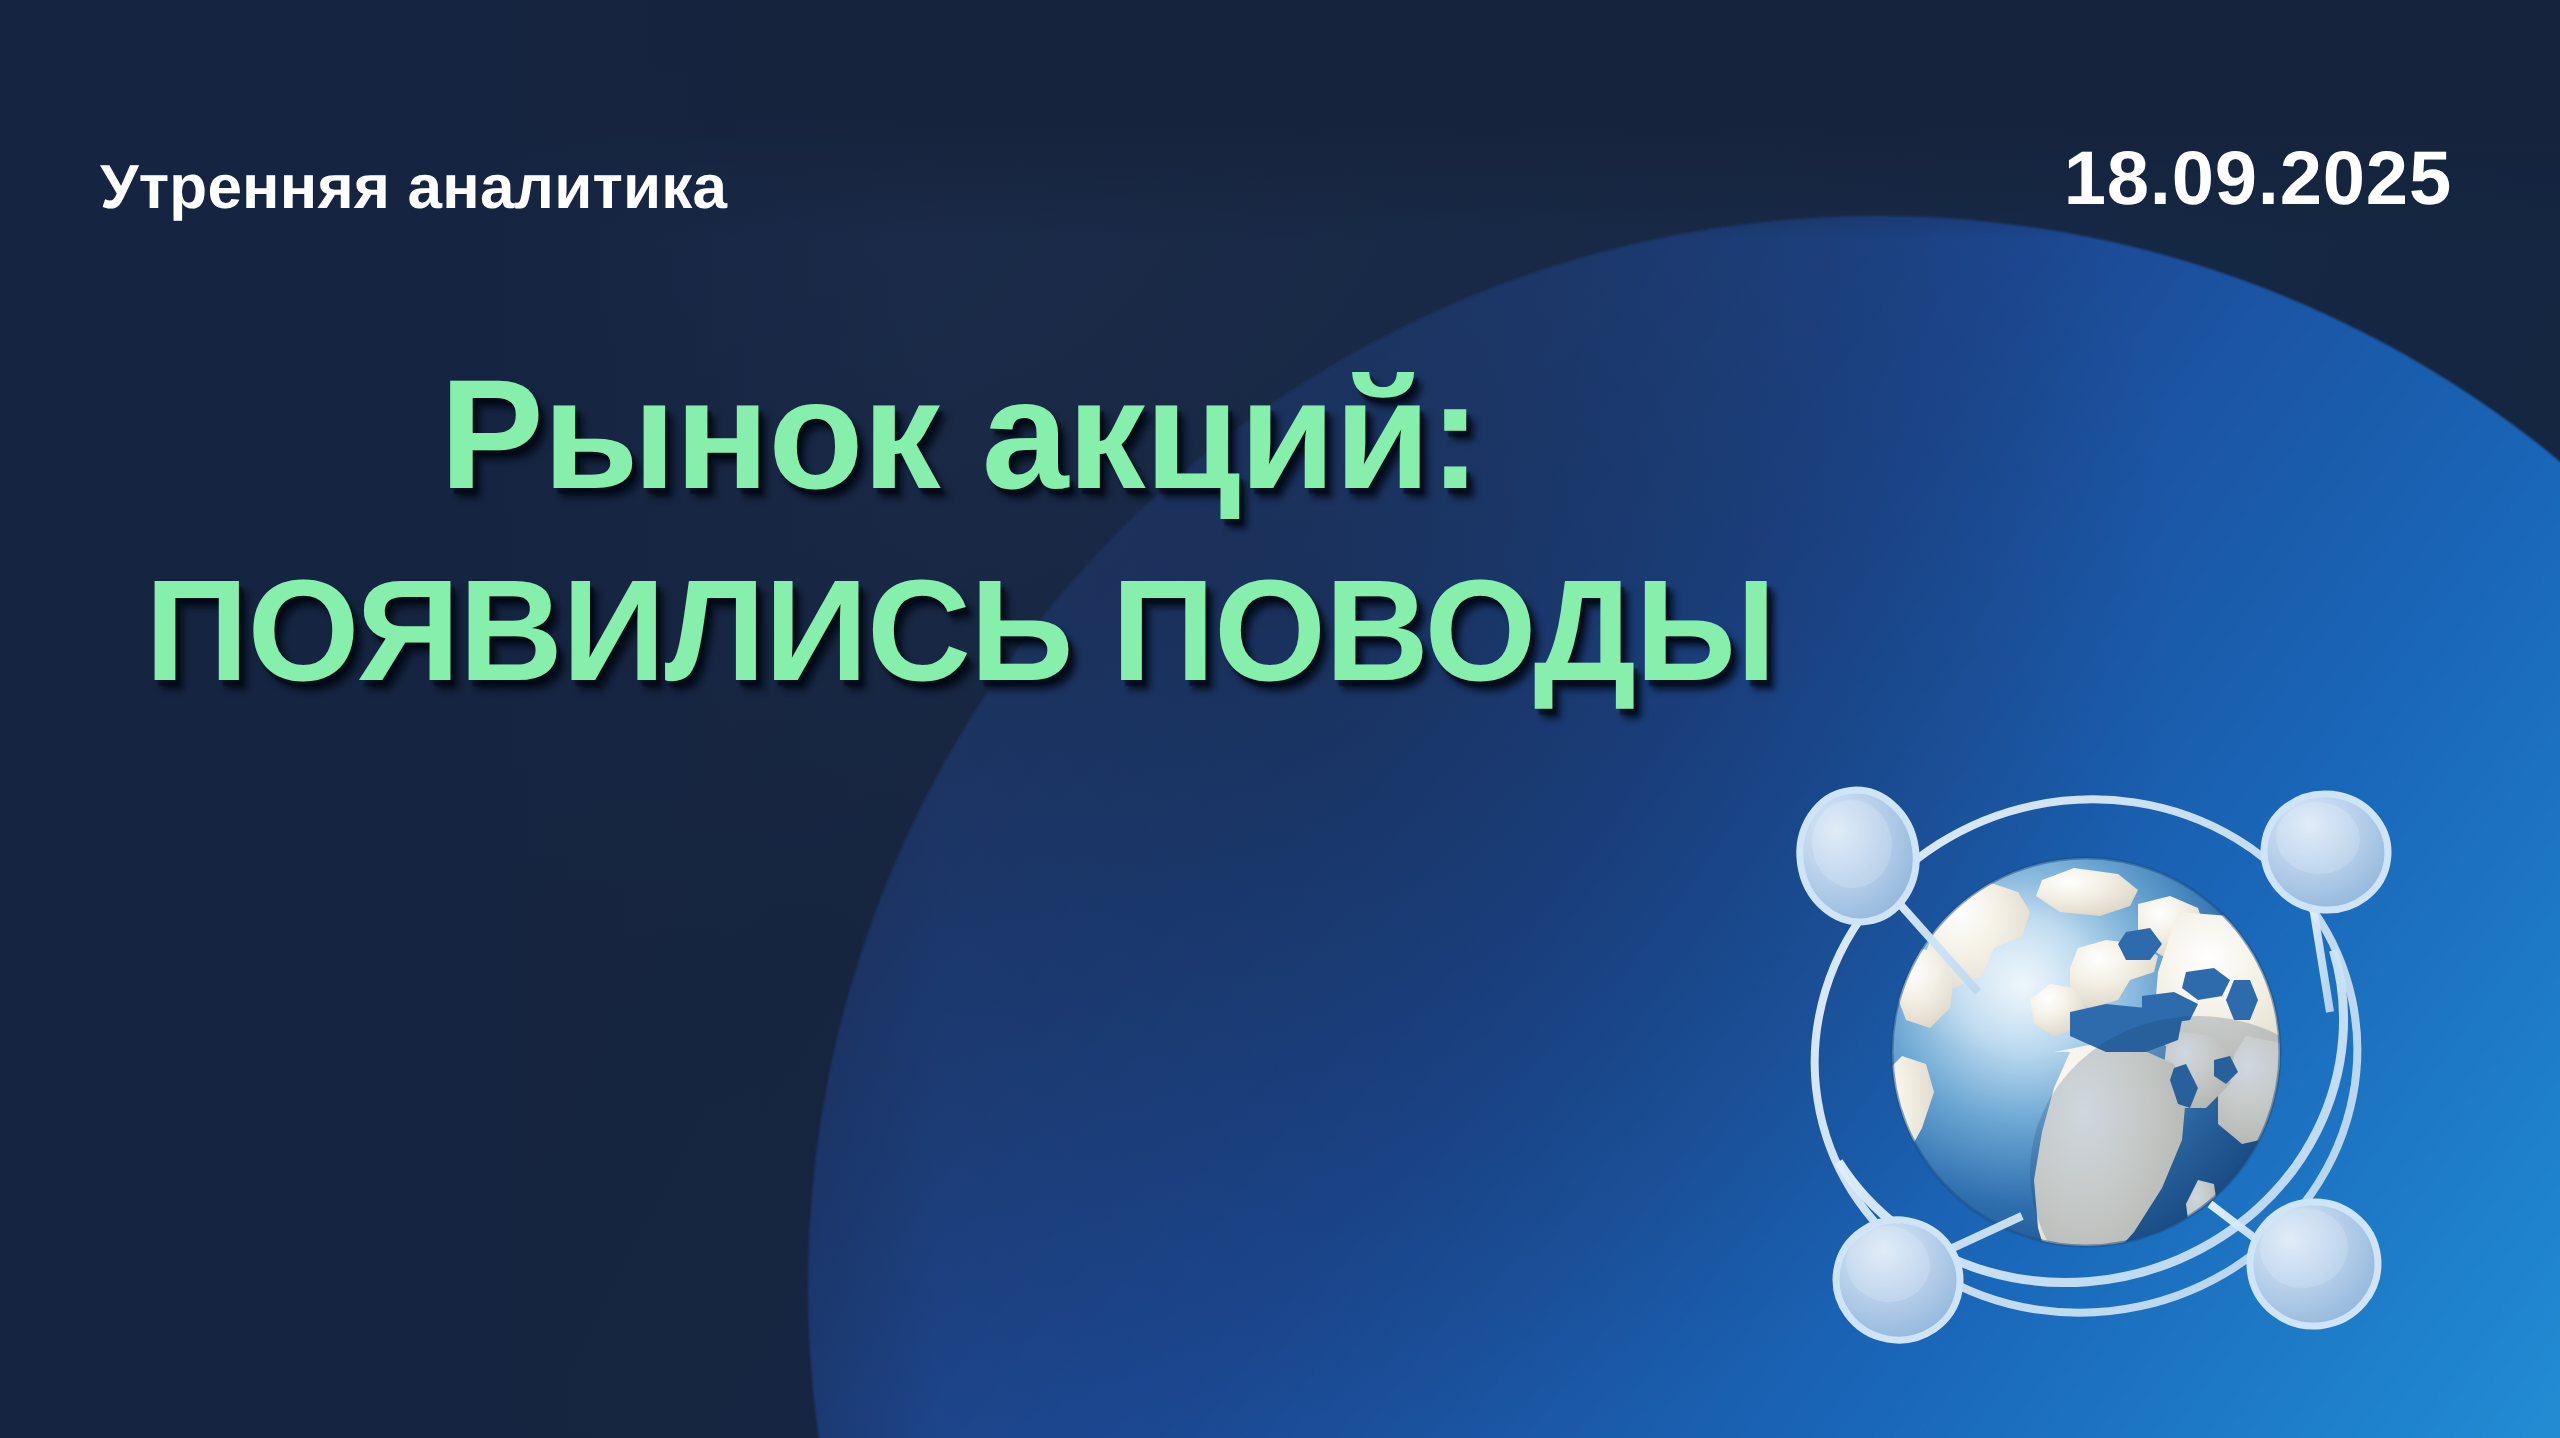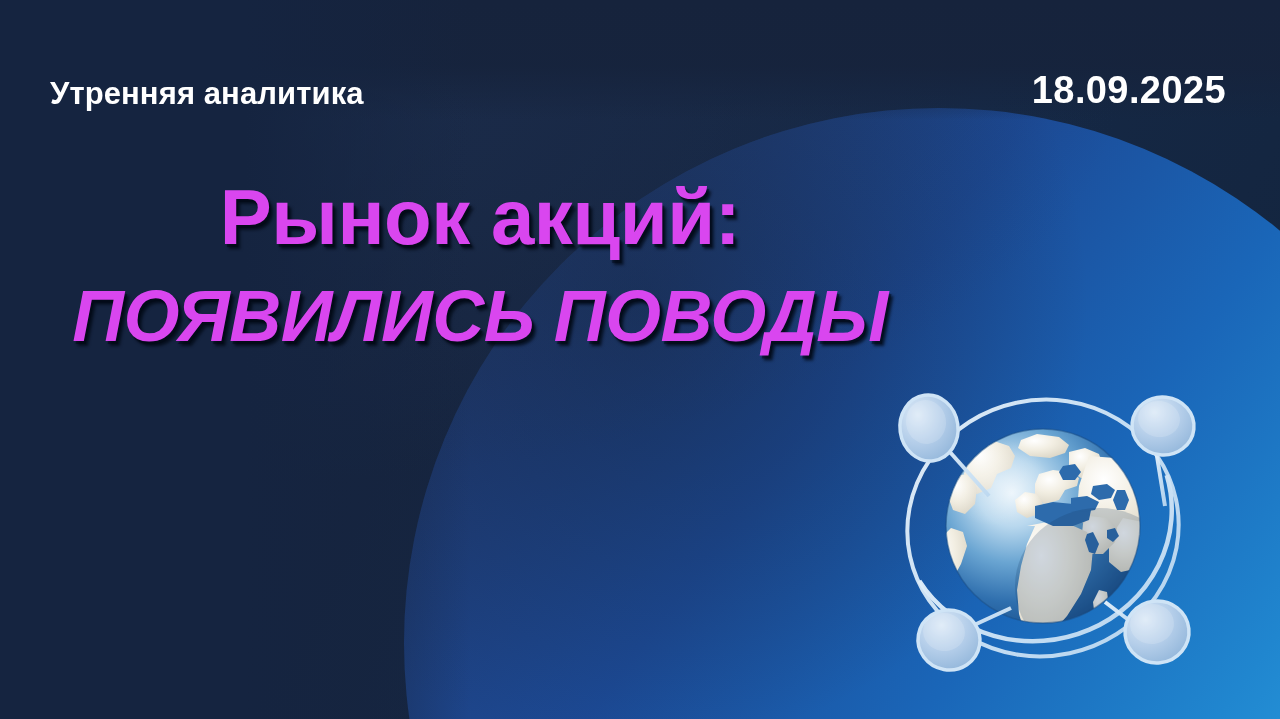--- a/index.html
+++ b/index.html
@@ -104,30 +104,30 @@
     position: absolute;
     left: 0;
     top: 178px;
     width: 960px;
     z-index: 7;
     text-align: center;
     padding: 0 12px;
     box-sizing: border-box;
   }
   .hl-line {
-    color: #d946ef;
+    color: #86efac;
     font-weight: bold;
     line-height: 1.02;
     white-space: nowrap;
     text-shadow:
       4px 5px 3px rgba(2,8,20,0.72),
       2px 3px 1px rgba(2,8,20,0.55);
   }
   .hl-1 { font-size: 78px; letter-spacing: -0.5px; margin-bottom: 22px; }
-  .hl-2 { font-size: 72px; letter-spacing: -0.5px; margin-bottom: 20px; text-transform: uppercase; font-style: italic; }
+  .hl-2 { font-size: 72px; letter-spacing: -0.5px; margin-bottom: 20px; text-transform: uppercase; }
   .hl-3 { font-size: 76px; letter-spacing: -0.5px; text-transform: uppercase; }
 
   
   .globe-wrap {
     position: absolute;
     left: 893px;
     top: 378px;
     width: 300px;
     height: 300px;
     z-index: 6;

